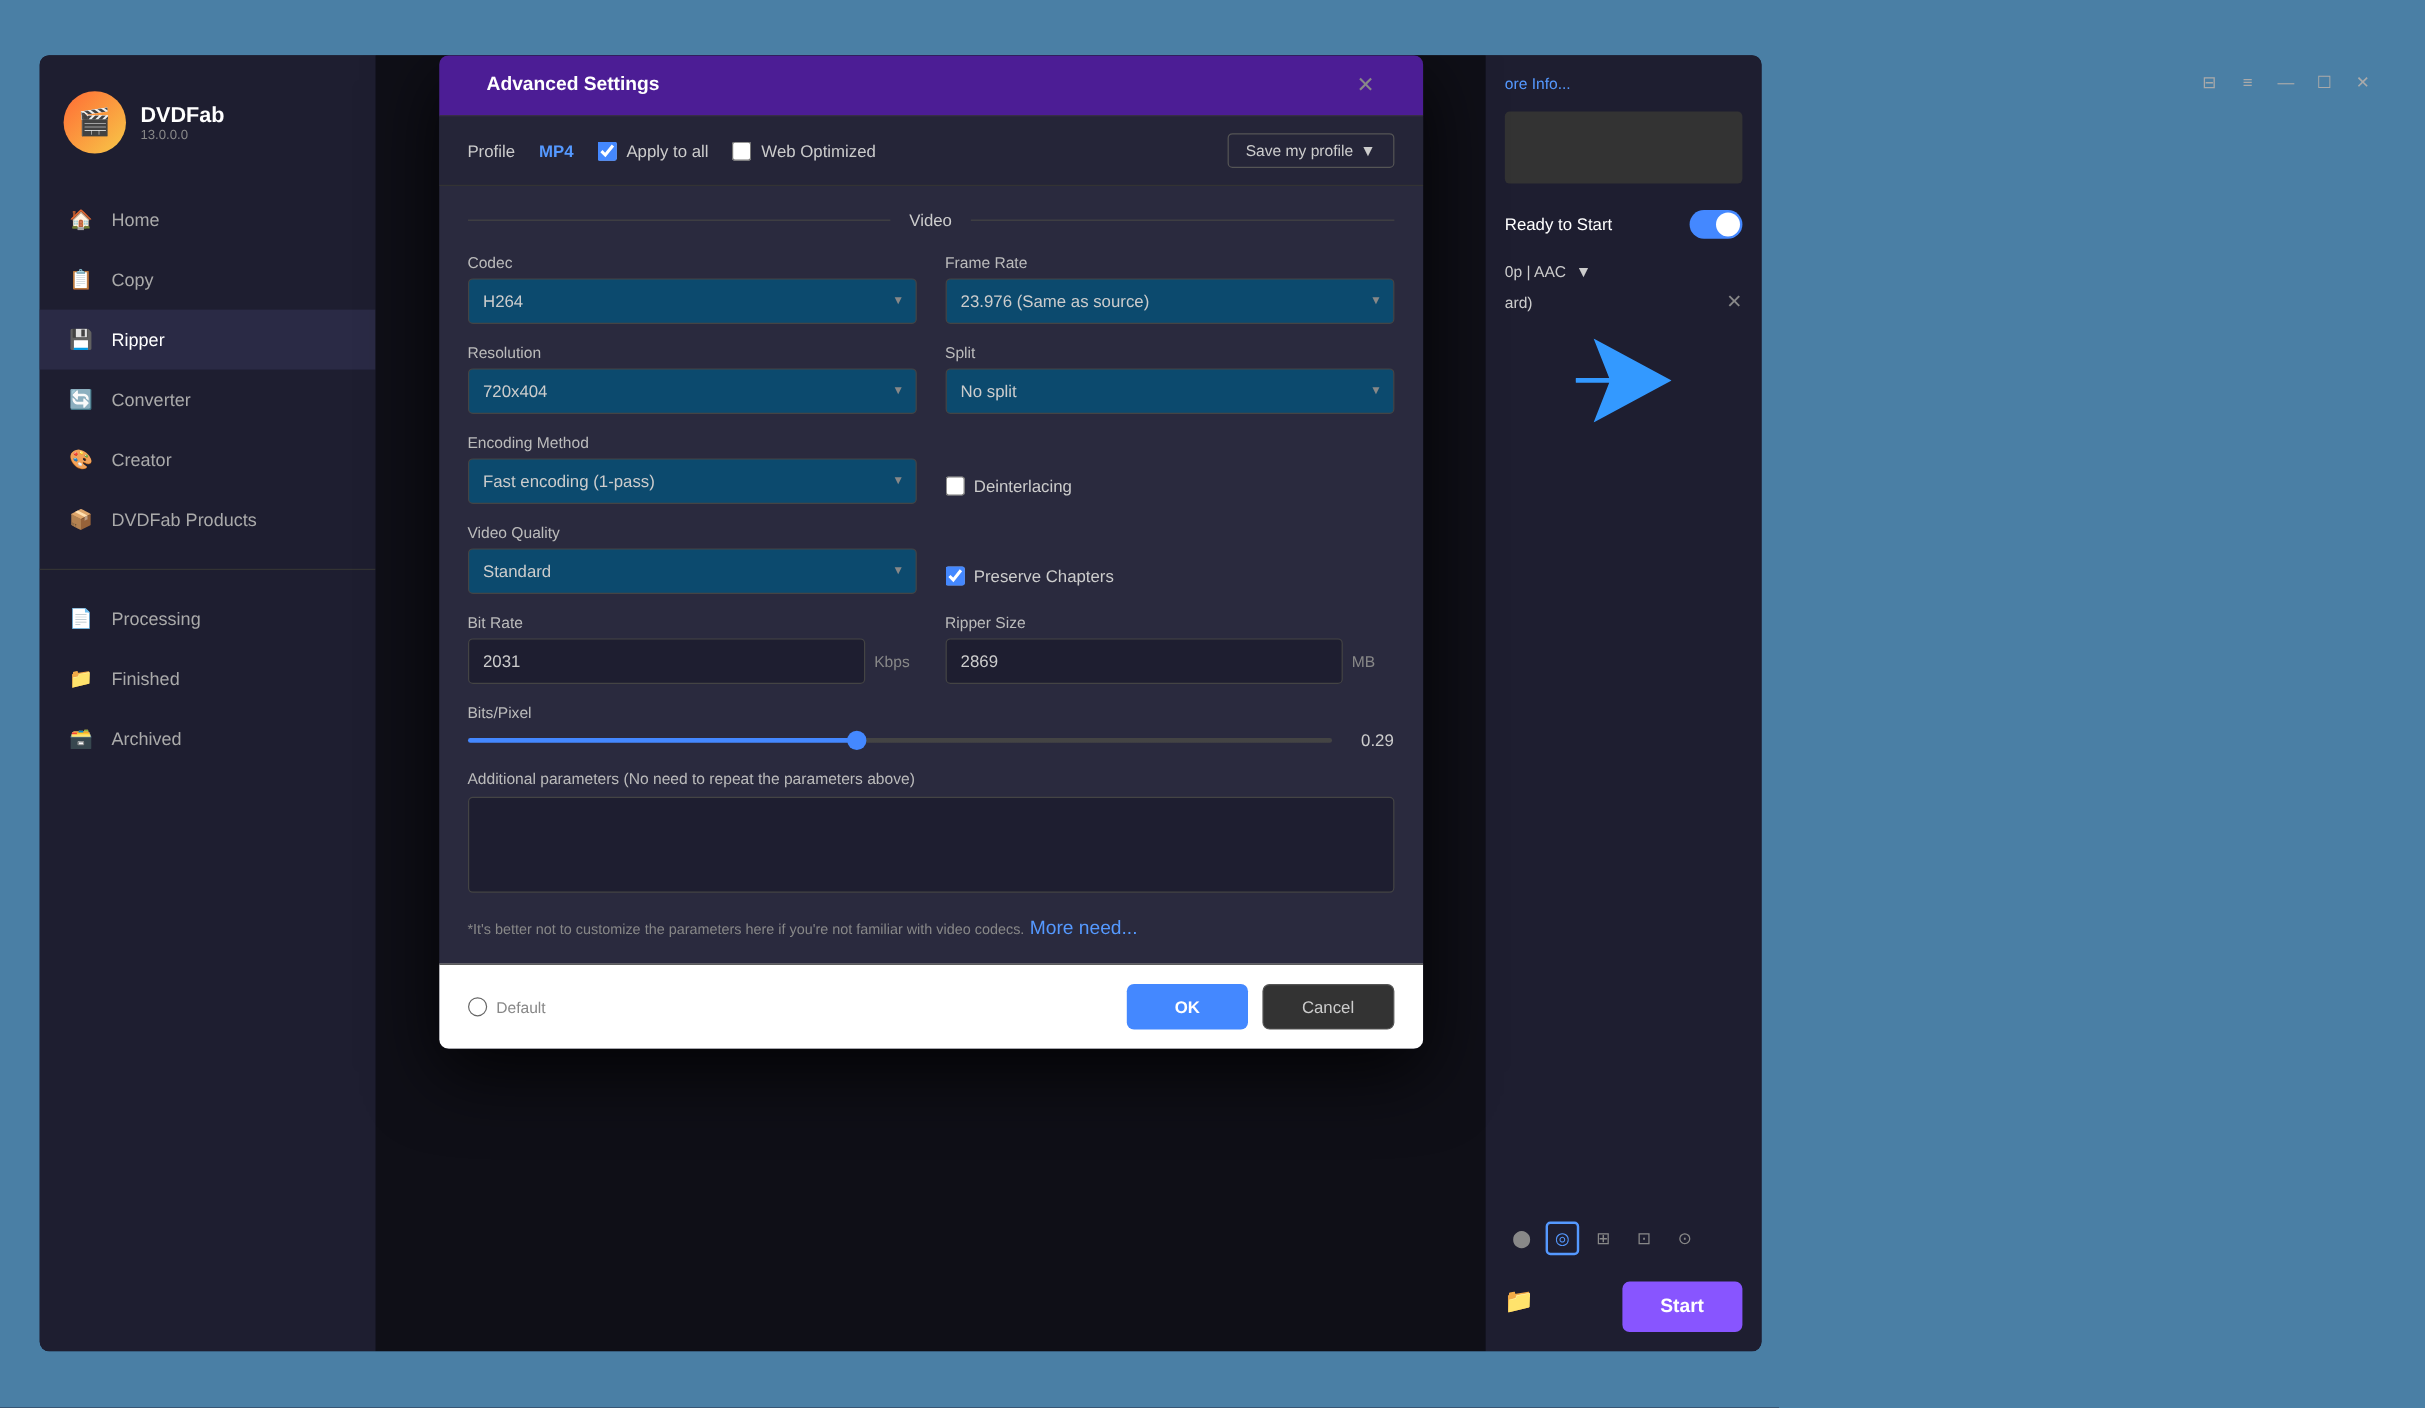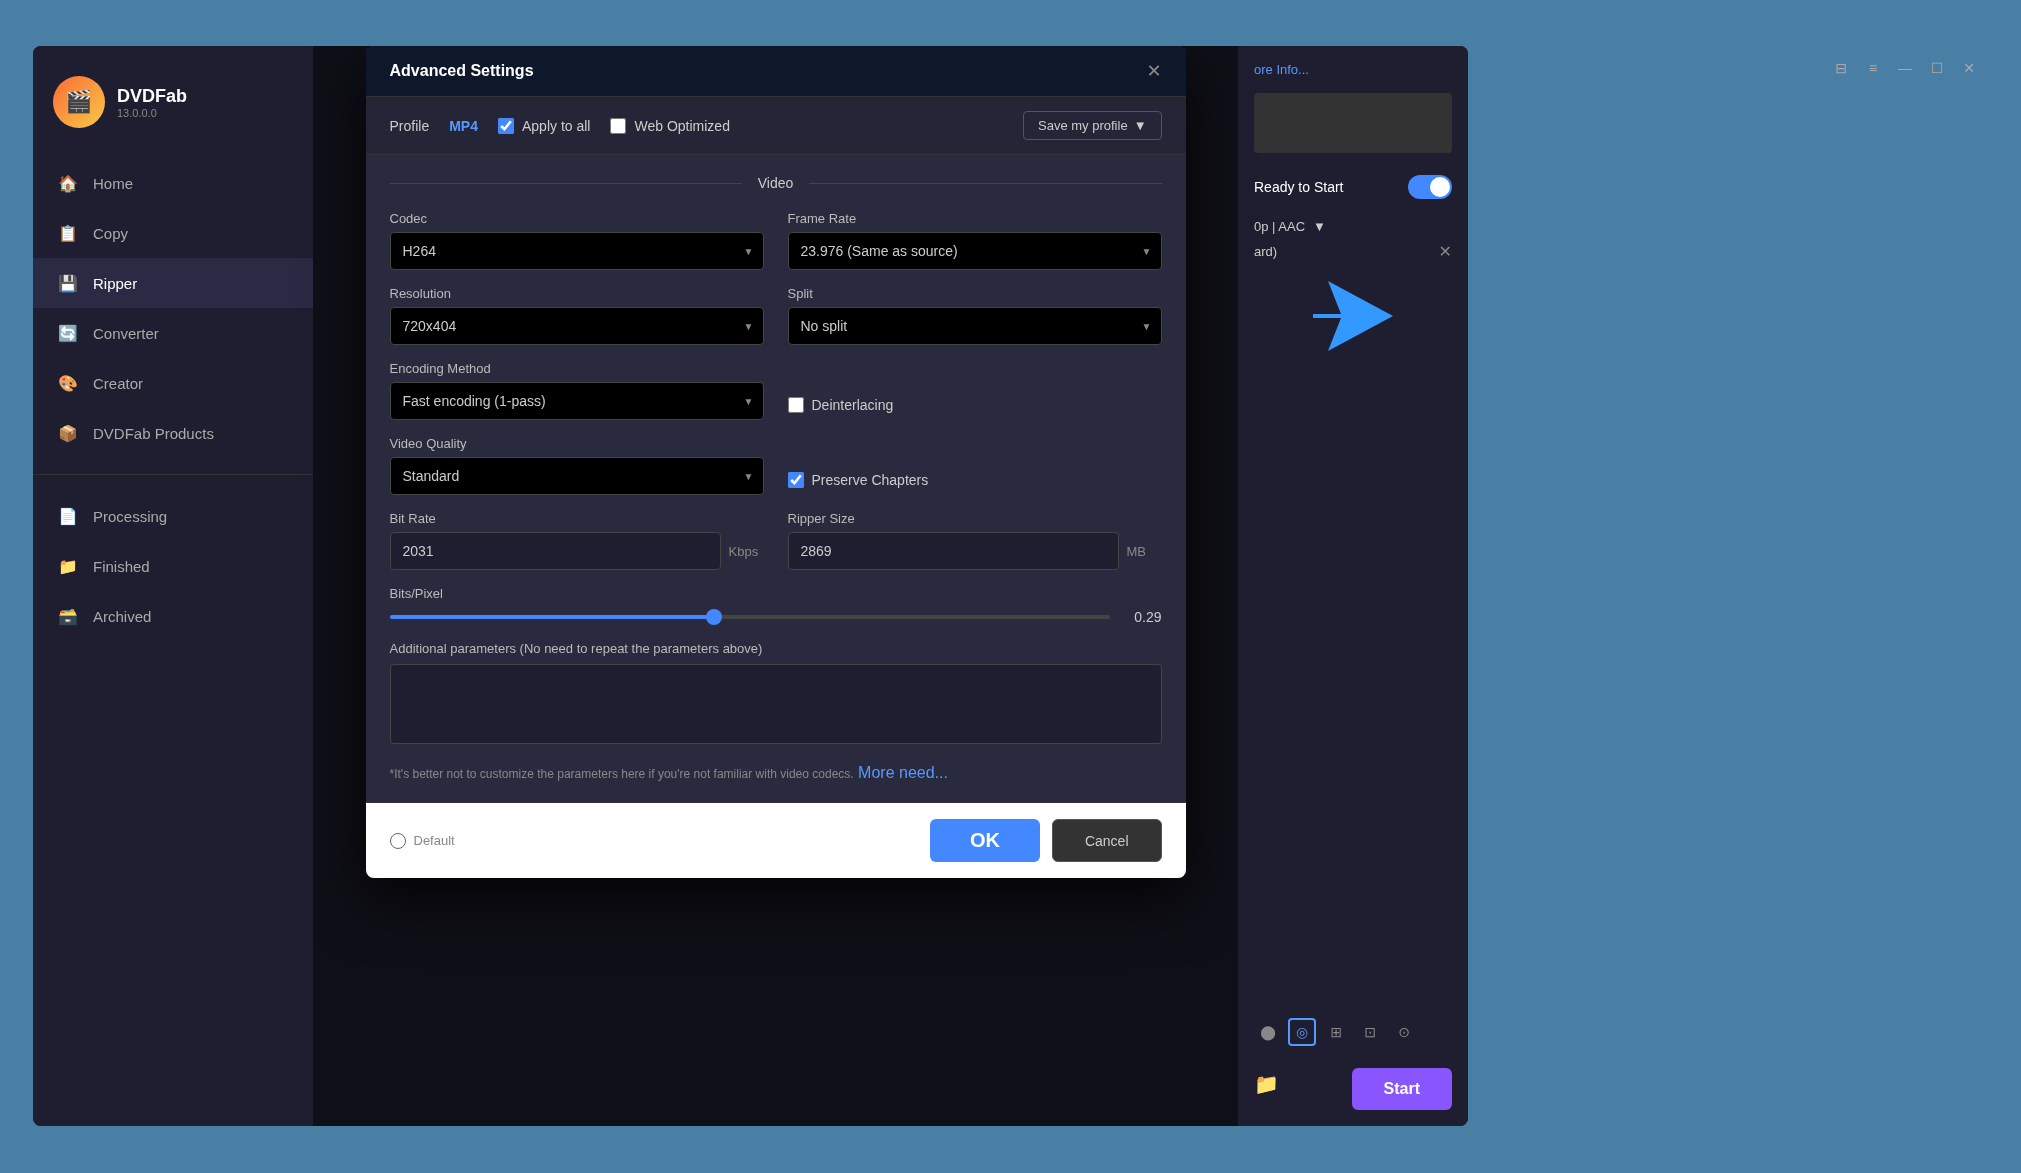--- a/index.html
+++ b/index.html
@@ -220,22 +220,22 @@
       border-radius: 8px;
       width: 820px;
       max-height: 900px;
       overflow: hidden;
       box-shadow: 0 20px 60px rgba(0,0,0,0.8);
       position: relative;
       margin-top: 0;
     }
 
     .dialog-header {
-      background: #0f172a;
-      padding: 16px 24px;
+      background: #4c1d95;
+      padding: 16px 40px;
       display: flex;
       align-items: center;
       justify-content: space-between;
       border-bottom: 1px solid #333;
     }
 
     .dialog-title {
       color: white;
       font-size: 16px;
       font-weight: 600;
@@ -354,21 +354,21 @@
       right: 10px;
       top: 50%;
       transform: translateY(-50%);
       color: #888;
       font-size: 10px;
       pointer-events: none;
     }
 
     .select-wrapper select {
       width: 100%;
-      background: #000000;
+      background: #0c4a6e;
       border: 1px solid #444;
       color: #ccc;
       padding: 10px 30px 10px 12px;
       border-radius: 4px;
       font-size: 14px;
       cursor: pointer;
       appearance: none;
     }
 
     .checkbox-field {
@@ -518,21 +518,21 @@
       display: flex;
       gap: 12px;
     }
 
     .ok-btn {
       background: #4488ff;
       color: white;
       border: none;
       padding: 10px 40px;
       border-radius: 6px;
-      font-size: 20px;
+      font-size: 14px;
       font-weight: 600;
       cursor: pointer;
     }
 
     .cancel-btn {
       background: #333;
       color: #ccc;
       border: 1px solid #555;
       padding: 10px 32px;
       border-radius: 6px;

